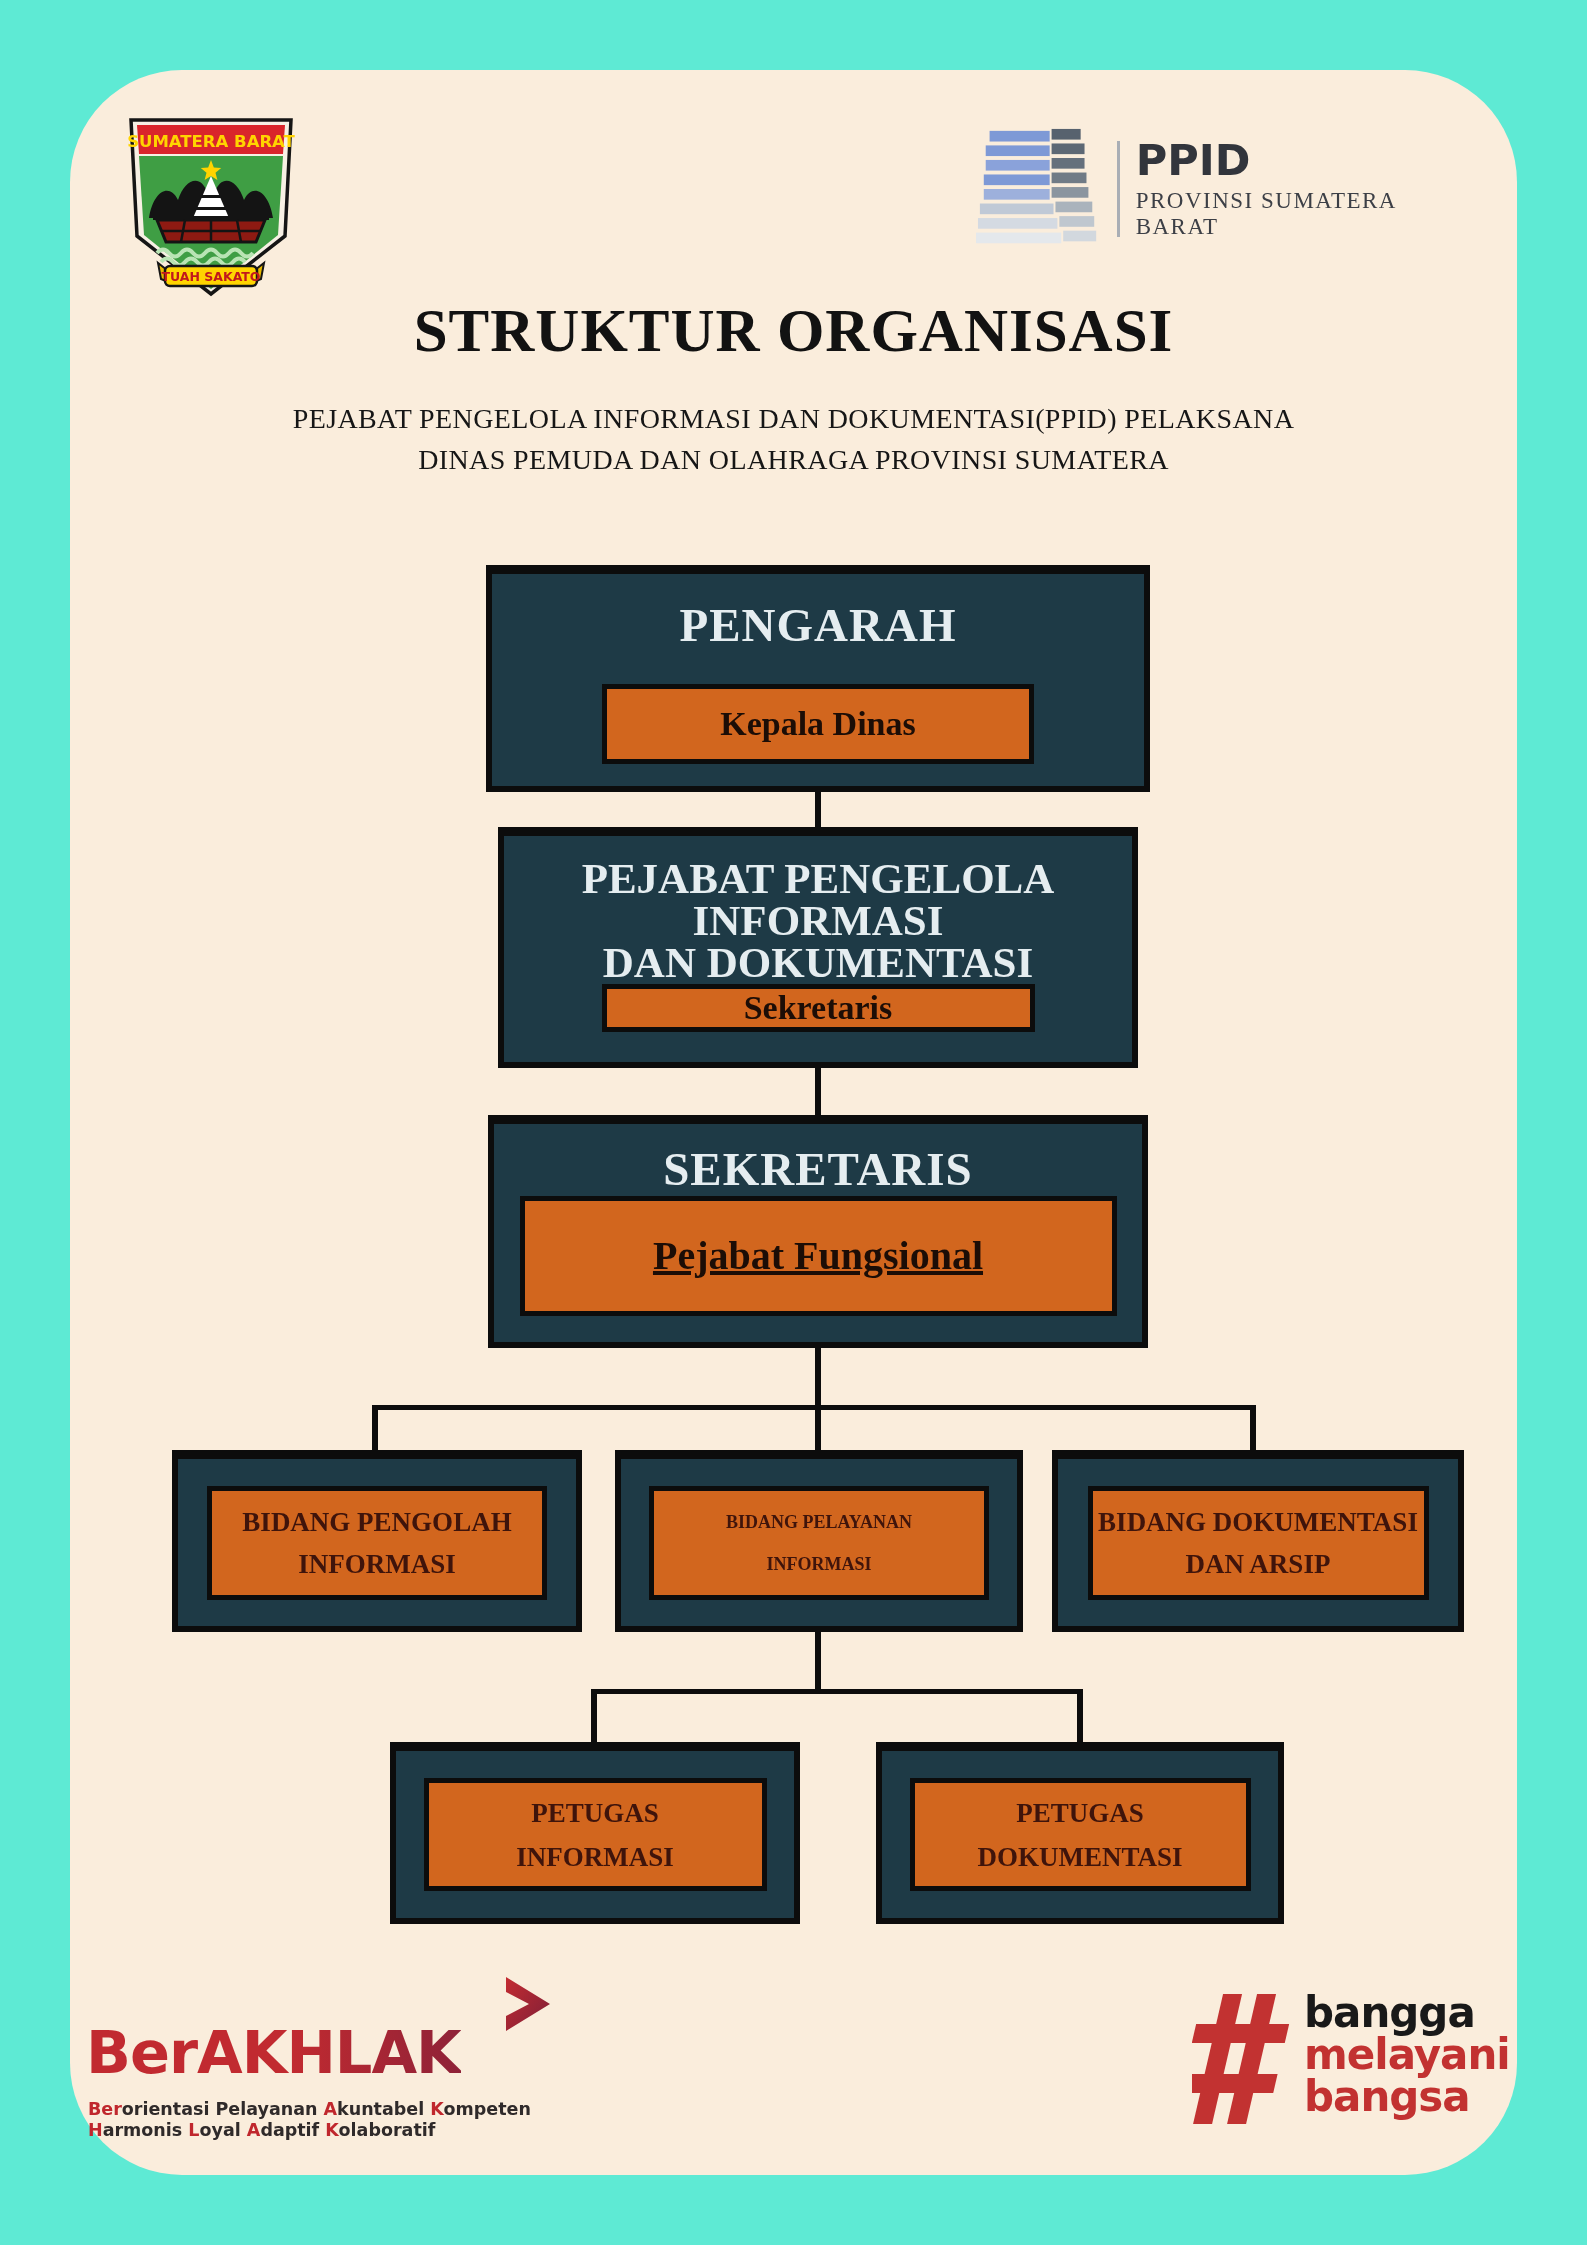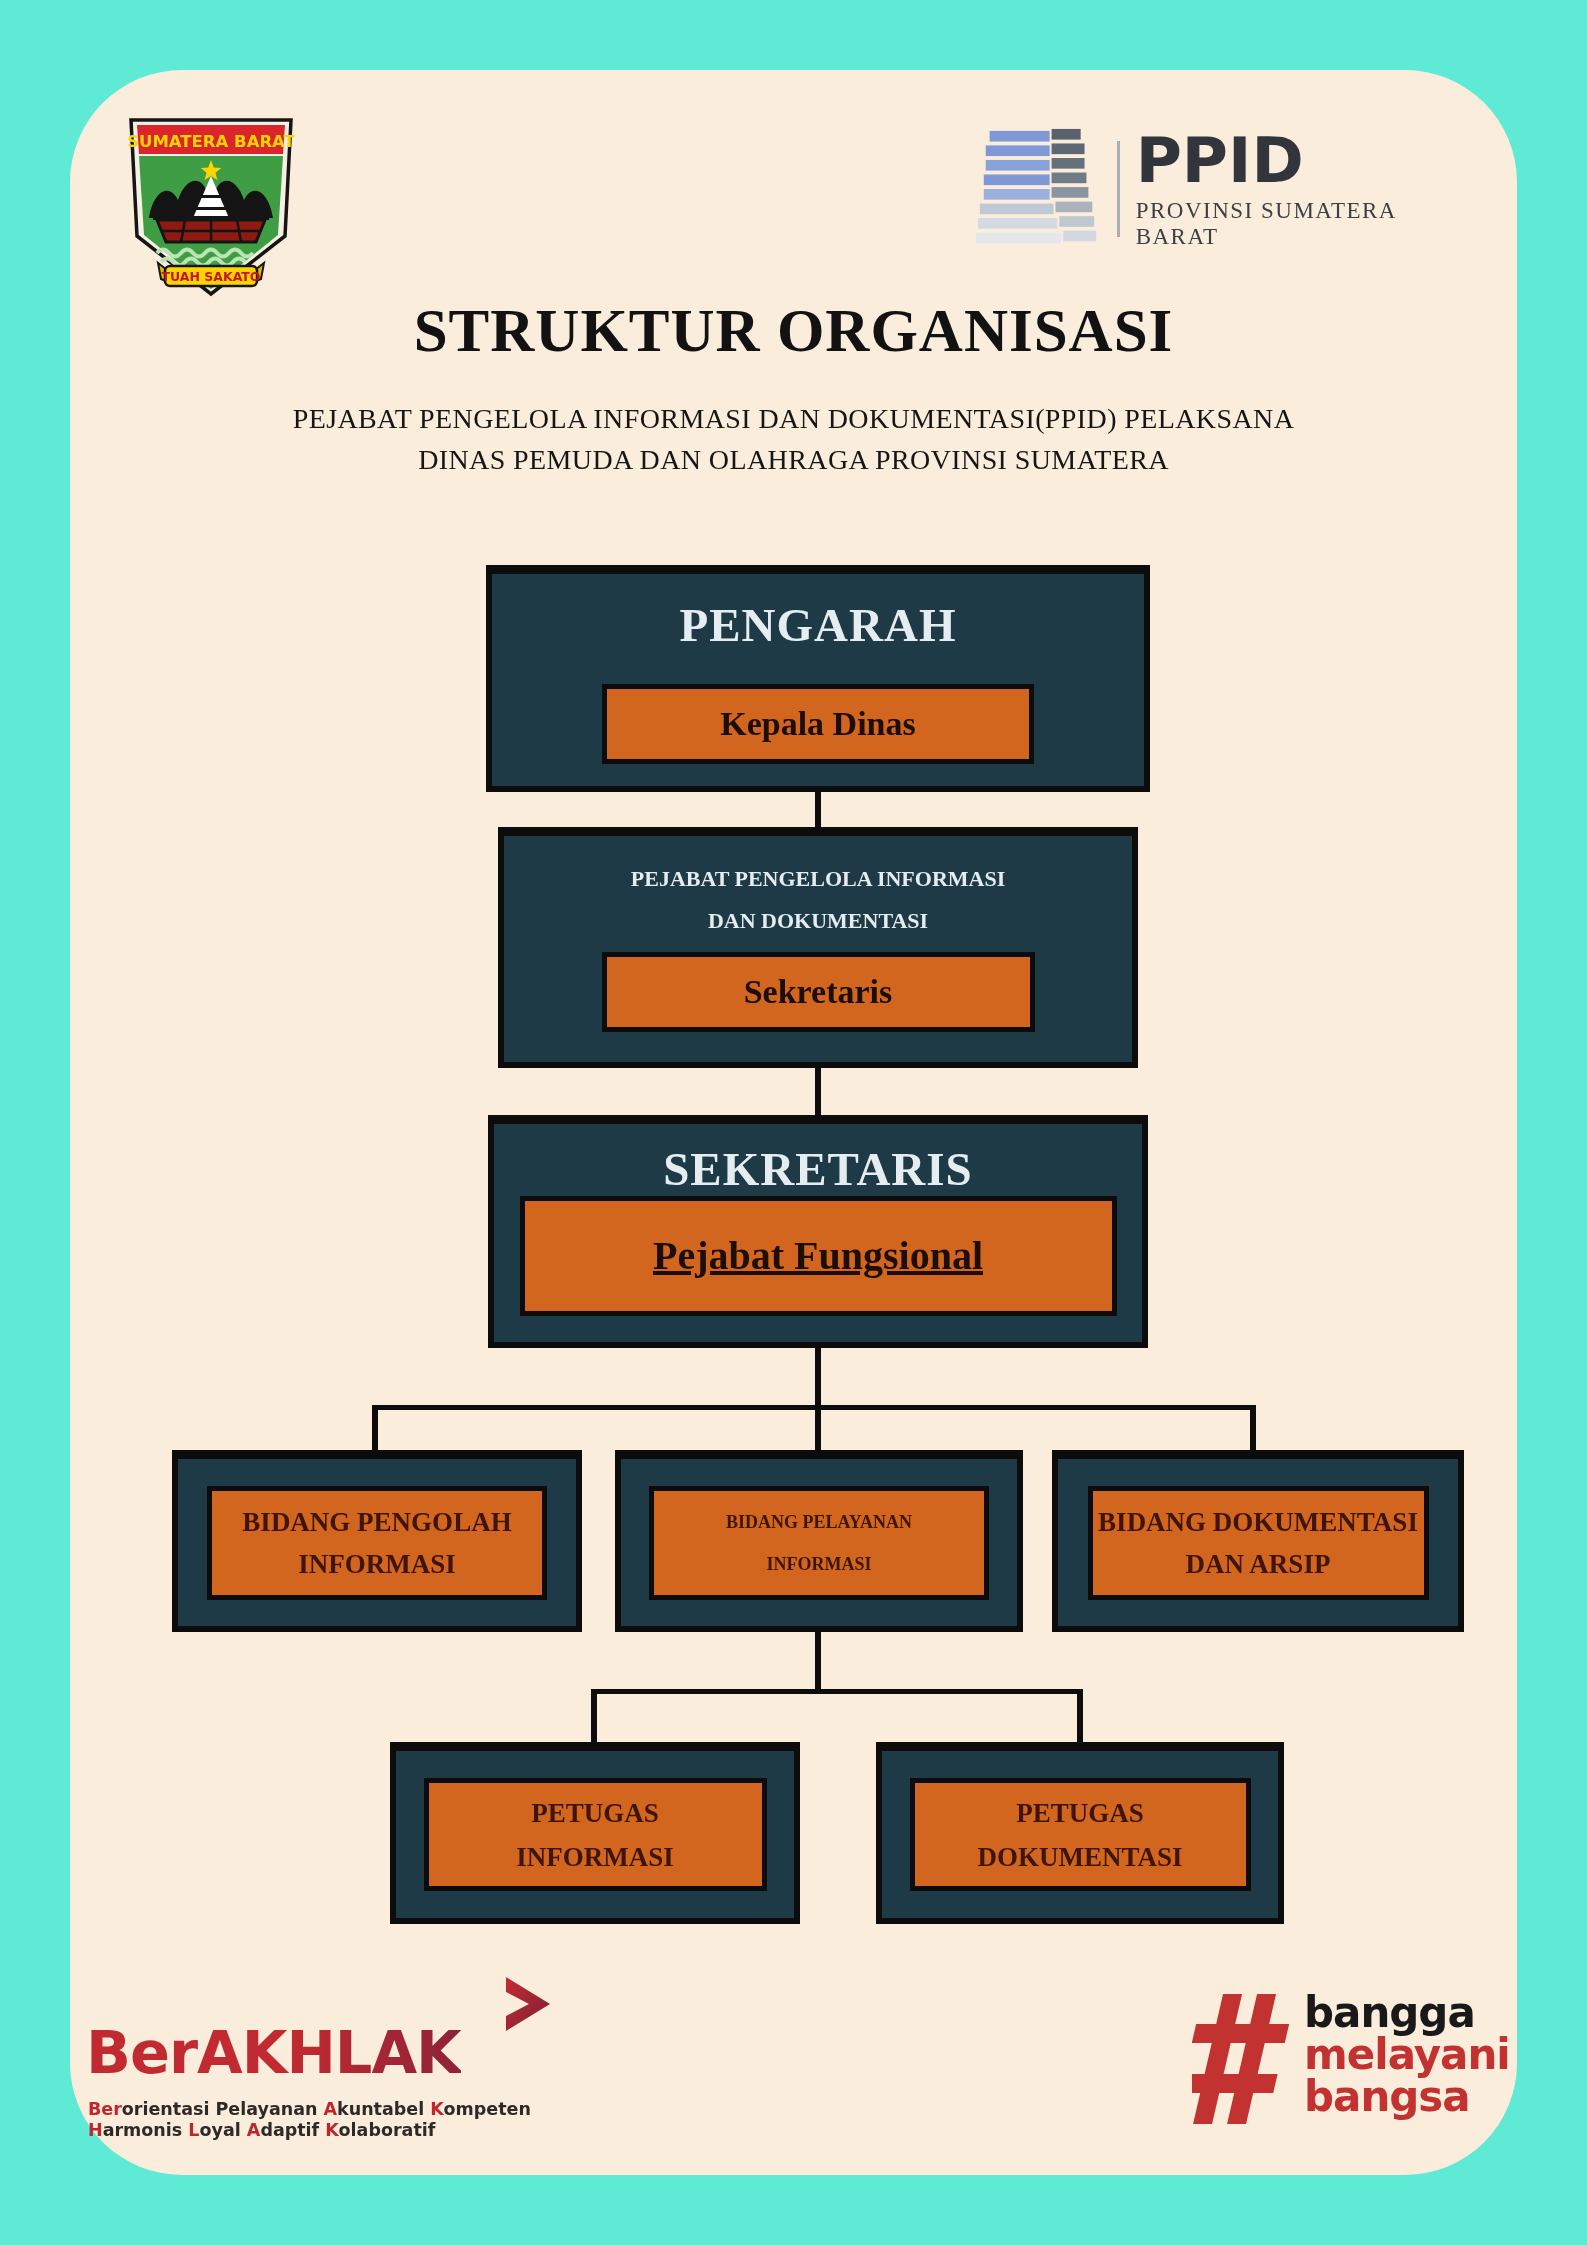--- a/index.html
+++ b/index.html
@@ -7,21 +7,21 @@
          font-family:"Liberation Serif","DejaVu Serif",serif;}
   .abs{position:absolute;}
   .card{left:70px;top:70px;width:1447px;height:2105px;background:#faeddc;border-radius:112px;}
 
   
   .emblem{left:123px;top:116px;width:176px;height:182px;}
   .ppid-logo{left:975px;top:124px;width:470px;height:130px;display:flex;align-items:center;}
   .ppid-icon{width:128px;height:124px;flex:0 0 auto;}
   .ppid-divider{width:3px;height:96px;background:#a9aeb5;margin:0 16px 0 14px;}
   .ppid-text{font-family:"DejaVu Sans","Liberation Sans",sans-serif;}
-  .ppid-word{font-size:63px;font-weight:800;color:#32353c;line-height:1;letter-spacing:0px;}
+  .ppid-word{font-size:43px;font-weight:800;color:#32353c;line-height:1;letter-spacing:0px;}
   .ppid-sub{font-size:23px;color:#3c3f46;letter-spacing:1.5px;margin-top:6px;
             font-family:Liberation Serif, serif;}
 
   
   .page-title{left:70px;top:296px;width:1447px;text-align:center;font-size:61px;font-weight:700;
               color:#121212;letter-spacing:1px;}
   .page-subtitle{left:70px;top:398px;width:1447px;text-align:center;font-size:28px;color:#161616;
                  line-height:41px;letter-spacing:0.4px;}
 
   
@@ -116,21 +116,21 @@
   </div>
 
   <div class="abs node" style="left:486px;top:565px;width:664px;height:227px;padding:24px 0 22px;justify-content:space-between;">
     <div class="node-title" style="font-size:47px;letter-spacing:1px;">PENGARAH</div>
     <div class="role-box" style="width:432px;height:80px;font-size:34px;">Kepala Dinas</div>
   </div>
 
   <div class="abs vline" style="left:815px;top:792px;height:36px;"></div>
 
   <div class="abs node" style="left:498px;top:827px;width:640px;height:241px;padding:22px 0 30px;justify-content:space-between;">
-    <div class="node-title" style="font-size:22px;line-height:42px;">
+    <div class="node-title" style="font-size:43px;line-height:42px;">
       <div>PEJABAT PENGELOLA INFORMASI</div>
       <div>DAN DOKUMENTASI</div>
     </div>
     <div class="role-box" style="width:433px;height:80px;font-size:34px;">Sekretaris</div>
   </div>
 
   <div class="abs vline" style="left:815px;top:1068px;height:48px;"></div>
 
   <div class="abs node" style="left:488px;top:1115px;width:660px;height:233px;padding:18px 0 26px;justify-content:space-between;">
     <div class="node-title" style="font-size:47px;letter-spacing:1px;">SEKRETARIS</div>

